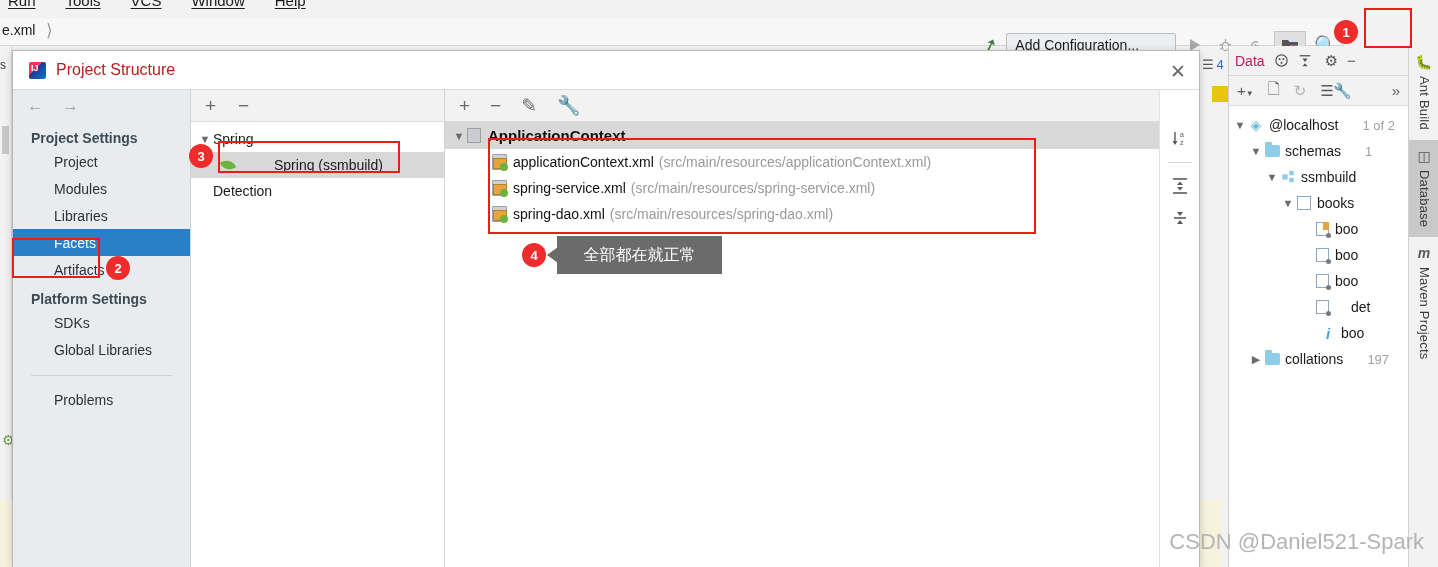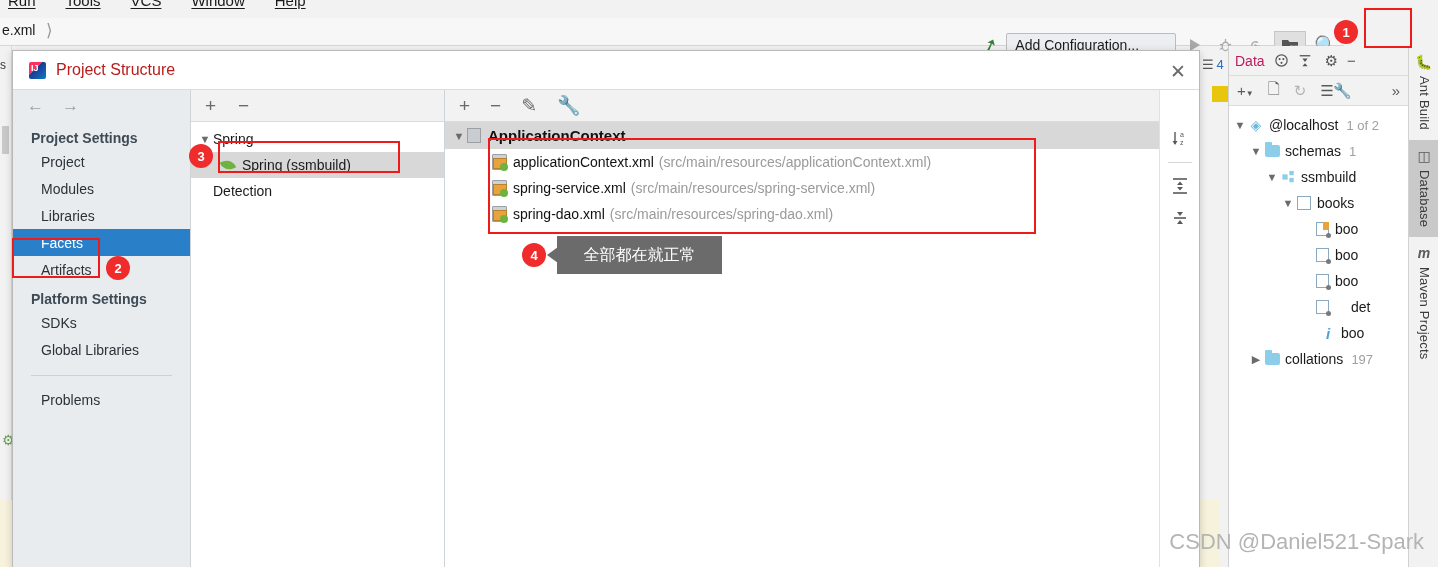--- a/index.html
+++ b/index.html
@@ -77,21 +77,21 @@
   .db-hicon { color: #555; font-size: 15px; display:flex; align-items:center;}
   .db-toolbar {
     height: 30px; background: #f2f2f2; border-bottom: 1px solid #dcdcdc;
     display: flex; align-items: center; padding: 0 8px; gap: 14px;
   }
   .db-tool-ico { color: #5a5a5a; font-size: 15px; }
   .db-tree { padding-top: 6px; font-size: 14px; color: #1a1a1a; background:#fff; height: 461px; overflow: hidden;}
   .db-row { display: flex; align-items: center; height: 26px; white-space: nowrap; }
   .db-chev { width: 14px; color: #6b6b6b; font-size: 11px; text-align:center; }
   .db-ico { width: 18px; display:flex; align-items:center; justify-content:center; margin-right: 4px; }
-  .db-count { color: #a0a0a0; font-size: 13px; margin-left: 8px; }
+  .db-count { color: #a0a0a0; font-size: 13px; margin-left: 24px; }
   .folder-ico { width: 15px; height: 12px; background: #8ccdea; border-radius: 1px 2px 2px 2px; position: relative;}
   .folder-ico:before { content:''; position:absolute; left:0; top:-3px; width:7px;height:3px;background:#8ccdea;border-radius:1px 1px 0 0;}
   .table-ico { width: 14px; height: 14px; background: #fff; border: 1.5px solid #8aa8c0; }
   .col-ico { width: 13px; height: 14px; background: #fff; border: 1.5px solid #8aa8c0; position: relative; }
   .col-ico.key:after { content:''; position:absolute; right:-1px; top:-1px; width:6px;height:8px;background:#e8a33d;}
   .col-ico:before { content:''; position:absolute; right:-3px; bottom:-3px; width:5px;height:5px;border-radius:50%;background:#7a7a7a;}
   .info-ico { color: #4aa3d8; font-size: 15px; font-style: italic; font-weight: bold;}
   .host-ico { color: #6bb8d8; font-size: 14px; }
 
   
@@ -160,21 +160,21 @@
   .side-nav-bar {
     height: 32px; display: flex; align-items: center; gap: 18px; padding-left: 14px;
     font-size: 17px; color: #9aa0a6;
   }
   .side-group {
     font-size: 14px; font-weight: bold; color: #3e4b55;
     padding: 8px 0 2px 18px;
   }
   .side-item {
     height: 27px; display: flex; align-items: center;
-    padding-left: 28px; font-size: 14px; color: #2b3238;
+    padding-left: 41px; font-size: 14px; color: #2b3238;
   }
   .side-item.selected { background: #2a7fc9; color: #fff; }
   .side-sep { height: 1px; background: #cbd1d6; margin: 12px 18px 10px 18px; }
 
   
   .dlg-mid {
     width: 254px; background: #fff; border-right: 1px solid #cfd4d8;
   }
   .mid-toolbar {
     height: 32px; background: #f2f2f2; border-bottom: 1px solid #dcdcdc;
@@ -464,21 +464,21 @@
       <div class="dlg-mid">
         <div class="mid-toolbar">
           <span>+</span>
           <span>−</span>
         </div>
         <div class="mid-tree">
           <div class="tree-row">
             <span class="tchev">▼</span>
             <span>Spring</span>
           </div>
-          <div class="tree-row sel" style="padding-left:28px;">
+          <div class="tree-row sel" style="padding-left:28px;gap:32px;">
             <span class="leaf-ico">
                 <span class="spring-leaf"></span>
               </span>
             <span>Spring (ssmbuild)</span>
           </div>
           <div class="tree-row" style="padding-left:22px;">
             <span>Detection</span>
           </div>
         </div>
       </div>

